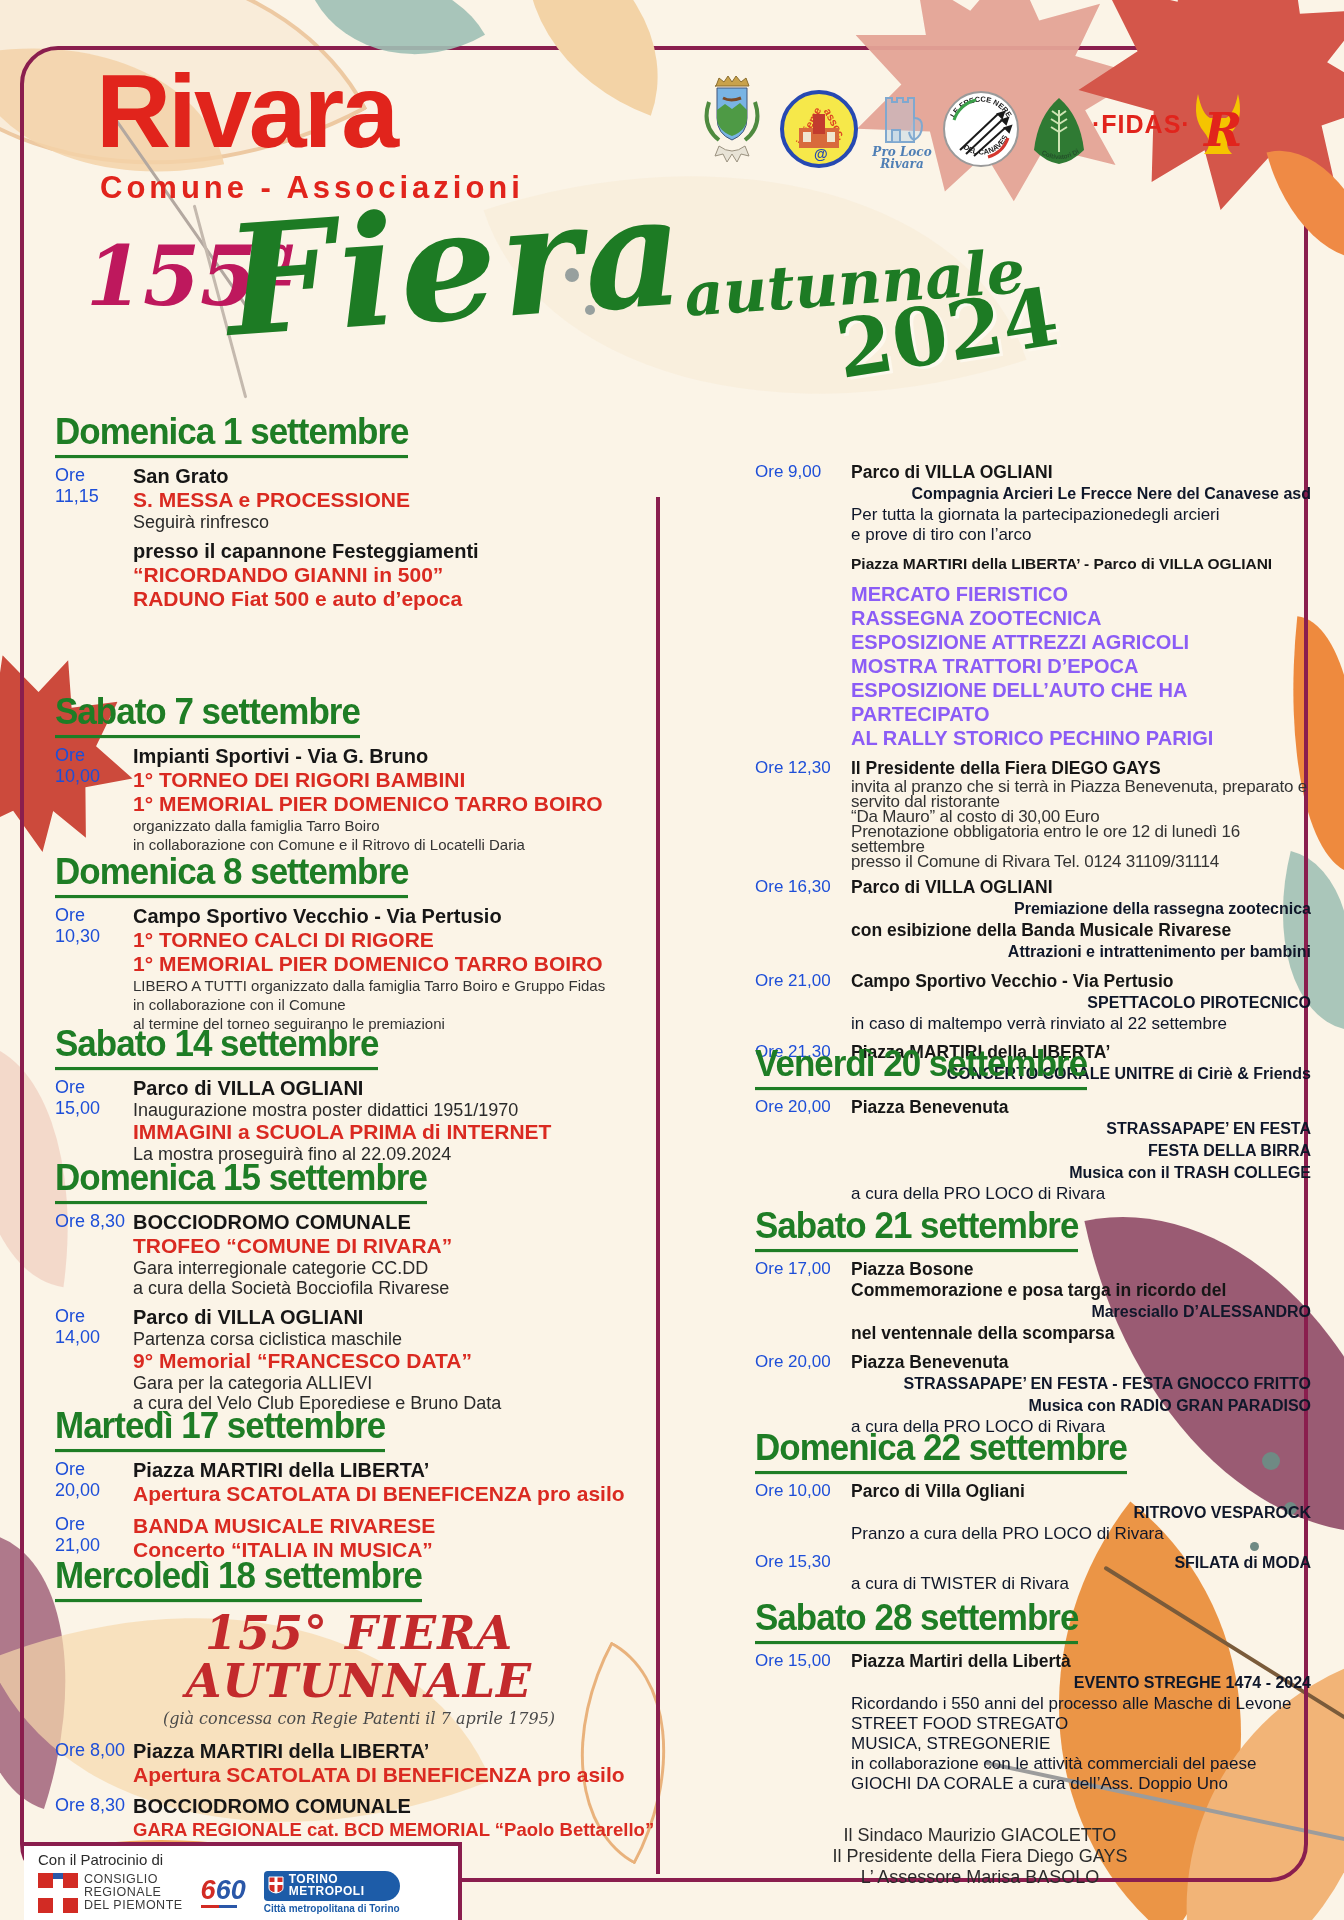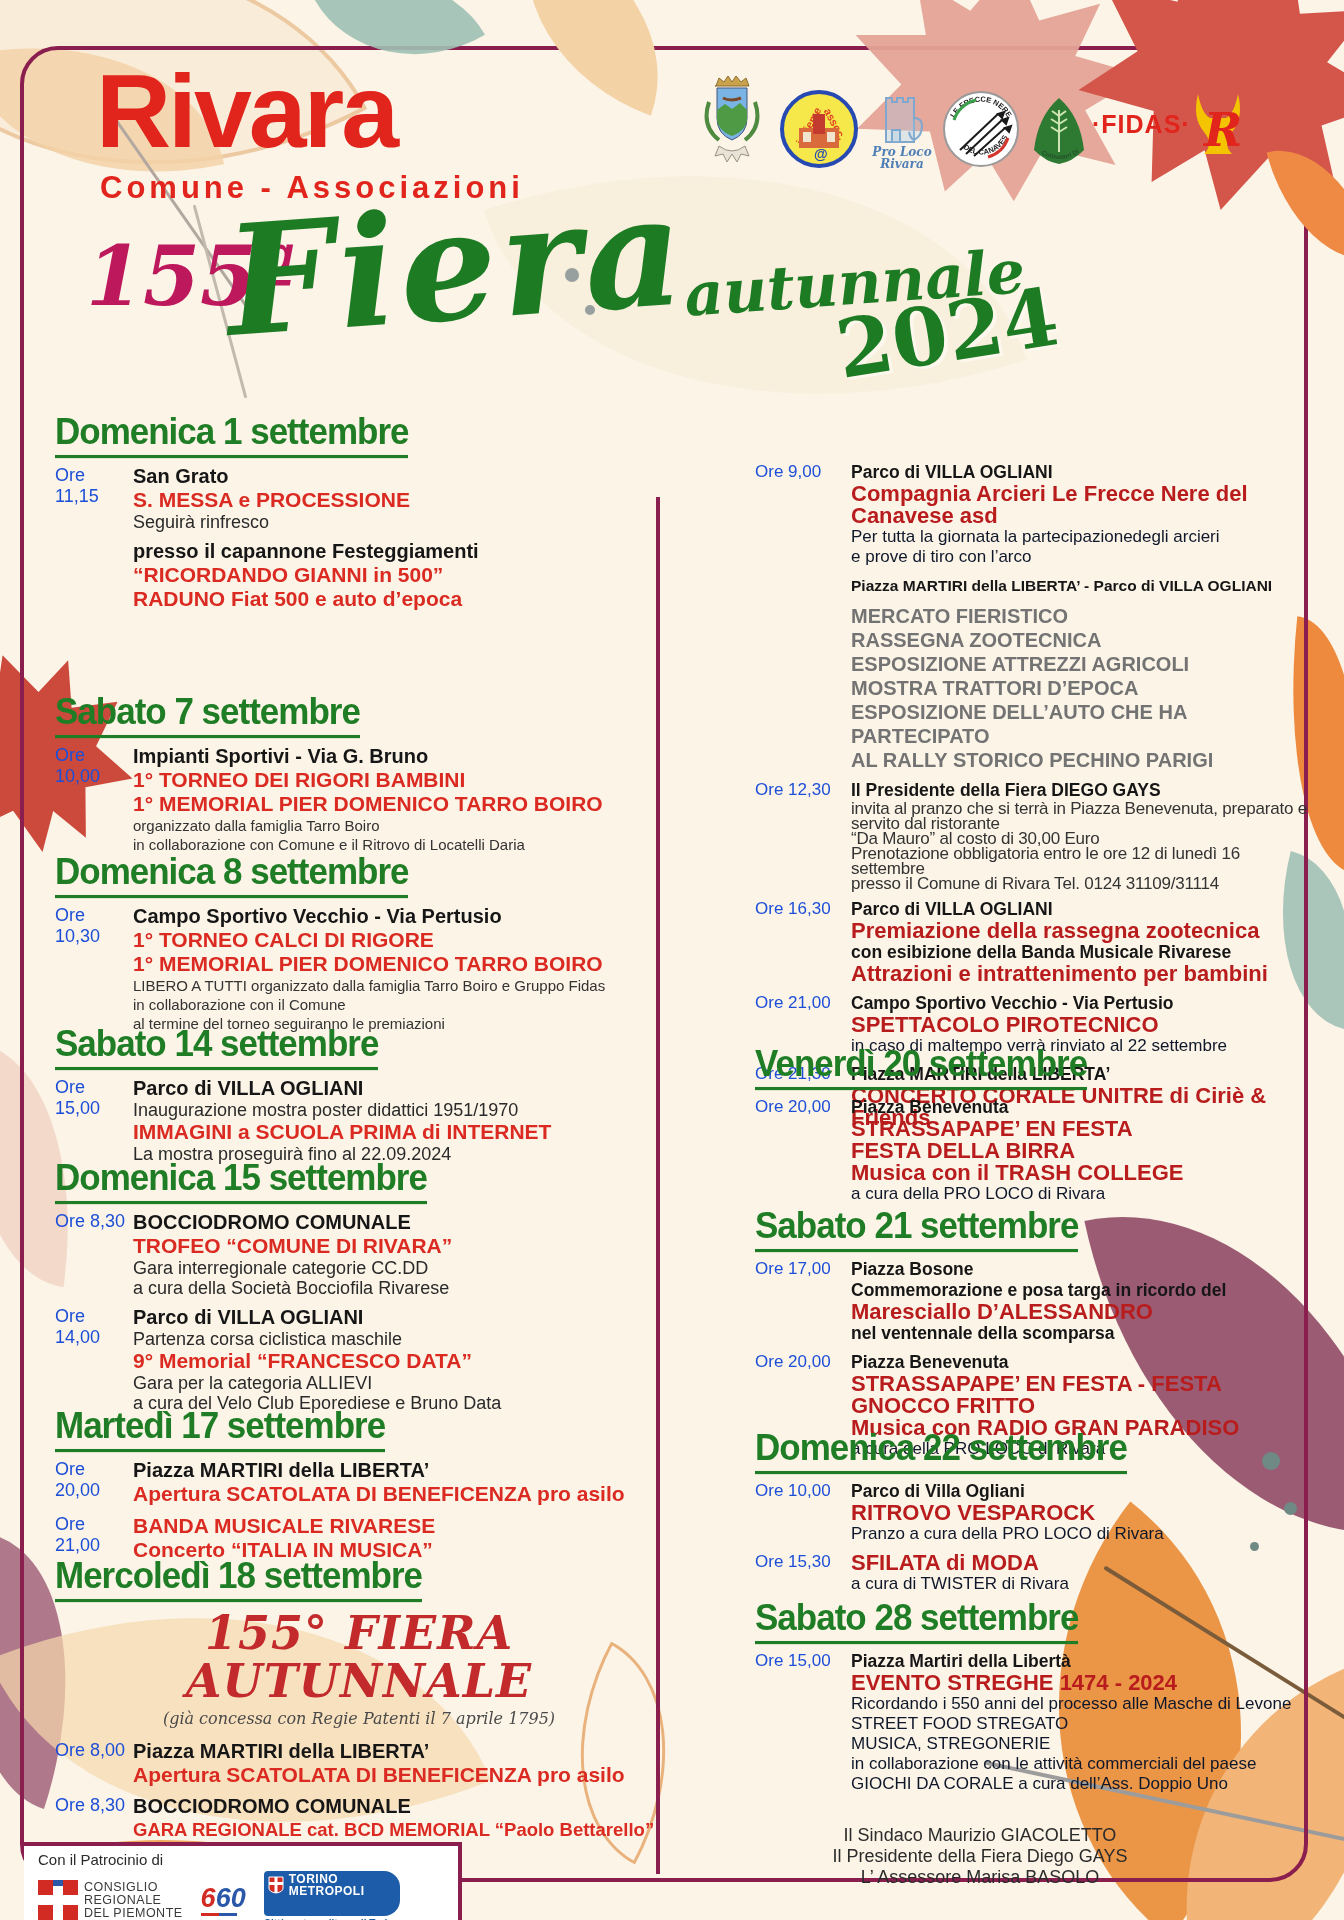--- a/index.html
+++ b/index.html
@@ -44,22 +44,22 @@
   #right-col .time{width:96px;font-size:17px;}
   .lines{flex:1;min-width:0;}
   .ln{margin:0;}
   #left-col .ln-loc{font-size:20px;line-height:23px;font-weight:700;color:#161616;}
   #left-col .ln-red{font-size:21px;line-height:24px;font-weight:800;color:#da2a21;}
   #left-col .ln-redfit{font-size:18.5px;line-height:24px;font-weight:800;color:#da2a21;}
   #left-col .ln-plain{font-size:18px;line-height:20px;color:#2a2a2a;}
   #left-col .ln-small{font-size:15px;line-height:19px;color:#333;}
   #right-col .ln-loc{font-size:17.5px;line-height:21px;font-weight:700;color:#161616;}
   #right-col .ln-locfit{font-size:15.5px;line-height:21px;font-weight:700;color:#161616;}
-  #right-col .ln-red{font-size:22px;line-height:22px;font-weight:800;color:#b91c1c;}
-  #right-col .ln-redlist{font-size:20px;line-height:24px;font-weight:800;color:#737373;}
+  #right-col .ln-red{font-size:16px;line-height:22px;font-weight:800;color:#0f172a;text-align:right;}
+  #right-col .ln-redlist{font-size:20px;line-height:24px;font-weight:800;color:#8b5cf6;}
   #right-col .ln-plain{font-size:17px;line-height:20px;color:#0f172a;}
   #right-col .ln-small{font-size:17px;line-height:15px;letter-spacing:-.2px;color:#333;}
   
   .sec-left-0{top:412px}.sec-left-1{top:692px}.sec-left-2{top:852px}.sec-left-3{top:1024px}
   .sec-left-4{top:1158px}.sec-left-5{top:1406px}.sec-left-6{top:1556px}
   .sec-right-0{top:462px}.sec-right-1{top:1044px}.sec-right-2{top:1206px}
   .sec-right-3{top:1428px}.sec-right-4{top:1598px}
   
   .banner{text-align:center;font:italic 800 46px "DejaVu Serif",serif;color:#c32a2c;
     letter-spacing:1px;line-height:48px;margin:2px 0 4px 0;}
@@ -71,21 +71,21 @@
   #footer-box{position:absolute;left:24px;top:1842px;width:434px;height:78px;background:#fff;
     border-top:4px solid #8a1e4e;border-right:4px solid #8a1e4e;z-index:6;}
   #patronage{font-size:15px;color:#2b2b2b;margin:5px 0 3px 14px;}
   #footer-logos{display:flex;align-items:center;gap:18px;margin-left:14px;}
   .cr-text{font-family:Liberation Sans, sans-serif;font-size:12.5px;line-height:13px;
     letter-spacing:.5px;color:#3a3a3a;text-align:left;}
   #logo-60{font:italic 900 27px "Liberation Sans",sans-serif;line-height:26px;}
   #logo-60 .six{color:#d22b24}#logo-60 .zero{color:#2a57a8}
   .mini-bars{height:3px;width:36px;background:linear-gradient(90deg,#d22b24 0 50%,#2a57a8 50% 100%);margin-top:2px;}
   #tm-pill{display:flex;align-items:center;gap:5px;background:#1d5ca8;border-radius:4px 16px 16px 4px;
-    padding:2px 10px 19px 4px;}
+    padding:2px 10px 4px 4px;}
   #tm-pill .tm-txt{color:#fff;font-weight:800;font-size:12px;line-height:12px;letter-spacing:.5px;text-align:left;}
   #tm-caption{font-size:10px;font-weight:700;color:#1d5ca8;margin-top:2px;text-align:left;}
   
   .fidas-text{font-size:25px;font-weight:900;color:#e1241c;letter-spacing:1px;}
   .insieme{position:relative;width:78px;height:78px;background:#f6e84a;border:4px solid #2649b2;
     border-radius:50%;box-sizing:border-box;}
   .insieme span{position:absolute;font-size:11px;font-weight:800;color:#d42;}
   .proloco-text{font:italic 700 12px "DejaVu Serif",serif;color:#4f7fb5;line-height:12px;}
 </style>
 </head>

